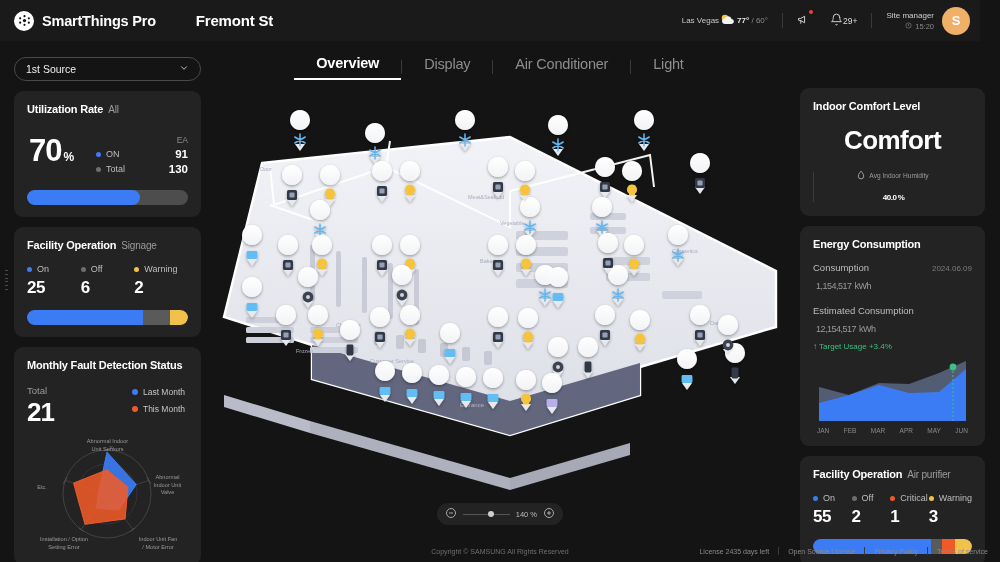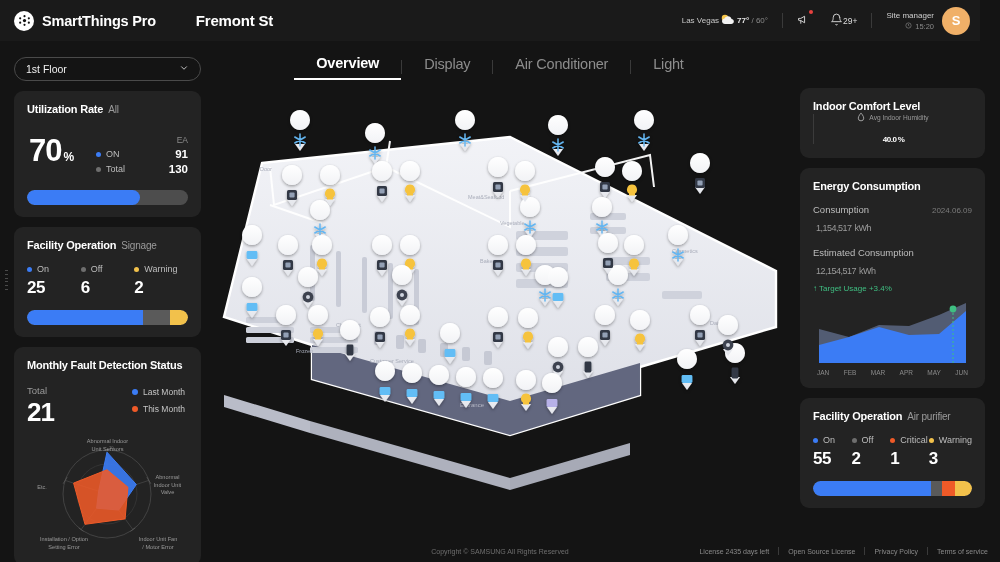--- a/index.html
+++ b/index.html
@@ -597,34 +597,52 @@
           <rect x="-5.4" y="-4" width="10.8" height="8" rx="1.4" fill="#62bdf5"></rect>
         </g>
         <g transform="translate(342,308)">
           <path d="M0,-10 a10,10 0 1,1 0.01,0 Z M0,11 L-5,4 L5,4 Z" fill="url(#pinG)"></path>
           <rect x="-5.4" y="-4" width="10.8" height="8" rx="1.4" fill="#b7b1e8"></rect>
         </g>
       </g>
     </svg>
   </div>
 
+  <div class="zoombar">
+    <span>
+      <svg width="12" height="12" viewBox="0 0 24 24" fill="none" stroke="#b5b5b5" stroke-width="1.8">
+        <circle cx="12" cy="12" r="9"></circle>
+          <path d="M8 12h8"></path>
+      </svg>
+    </span>
+    <div class="zoom-track">
+      <div class="zoom-knob"></div>
+    </div>
+    <span class="zoom-val">140 %</span>
+    <span>
+      <svg width="12" height="12" viewBox="0 0 24 24" fill="none" stroke="#b5b5b5" stroke-width="1.8">
+        <circle cx="12" cy="12" r="9"></circle>
+          <path d="M8 12h8M12 8v8"></path>
+      </svg>
+    </span>
+  </div>
 
   <div class="drag-handle">
     <i></i>
       <i></i>
     <i></i>
       <i></i>
     <i></i>
       <i></i>
   </div>
 
   <div class="left-panel">
 
     <div class="floor-select">
-      <span>1st Floor</span>
+      <span>1st Source</span>
       <span class="chev">
         <svg width="10" height="10" viewBox="0 0 24 24" fill="none" stroke="#cfcfcf" stroke-width="2.2" stroke-linecap="round">
             <path d="M6 9l6 6 6-6"></path>
           </svg>
       </span>
     </div>
 
     <div class="card">
       <div class="card-title">
         <span>Utilization Rate</span><span class="card-sub">All</span>
@@ -734,20 +752,21 @@
         <div class="radar-label" style="left:-2px; top:114px; width:78px;">Installation / Option<br>Setting Error</div>
         <div class="radar-label" style="left:2px; top:62px; width:26px;">Etc.</div>
       </div>
     </div>
   </div>
 
   <div class="right-panel">
 
     <div class="card">
       <div class="card-title">Indoor Comfort Level</div>
+      <div class="comfort-big">Comfort</div>
       <div class="comfort-metrics">
         <div class="cm-div"></div>
         <div class="cm">
           <div class="cm-head">
             <span>
               <svg width="8" height="10" viewBox="0 0 12 16" fill="none" stroke="#b9b9b9" stroke-width="1.3">
                 <path d="M6 1.5C6 1.5 1.6 6.8 1.6 9.8A4.4 4.4 0 0 0 10.4 9.8C10.4 6.8 6 1.5 6 1.5Z"></path>
               </svg>
             </span>
             <span>Avg Indoor Humidity</span>

